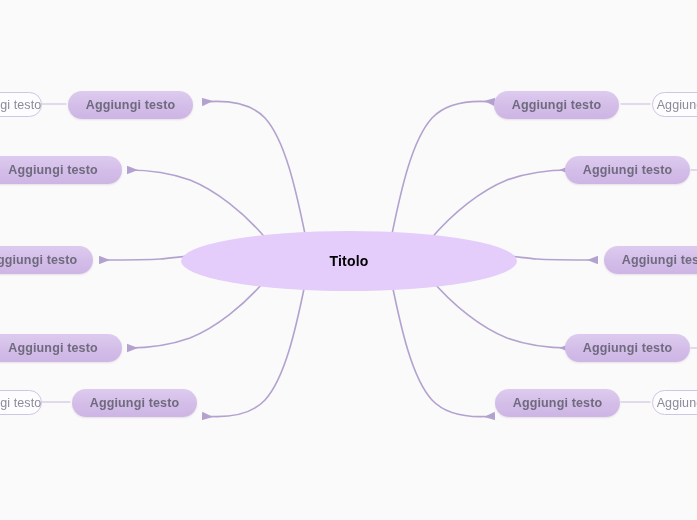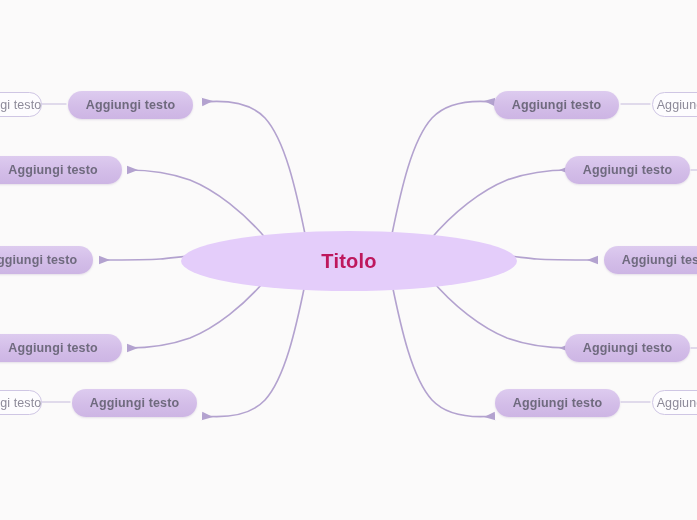--- a/index.html
+++ b/index.html
@@ -33,22 +33,22 @@
     position: absolute;
     box-sizing: border-box;
     display: flex;
     align-items: center;
     justify-content: center;
     white-space: nowrap;
   }
   .node.central {
     border-radius: 50%;
     background: #e4cdfa;
-    color: #be185d;
-    font-size: 20px;
+    color: #000000;
+    font-size: 14px;
     font-weight: bold;
     letter-spacing: .2px;
   }
   .node.branch {
     border-radius: 999px;
     background: linear-gradient(180deg, #ddcbef 0%, #d3bde8 55%, #cdb5e4 100%);
     color: #6f6a7e;
     font-size: 12.5px;
     font-weight: bold;
     letter-spacing: .15px;

